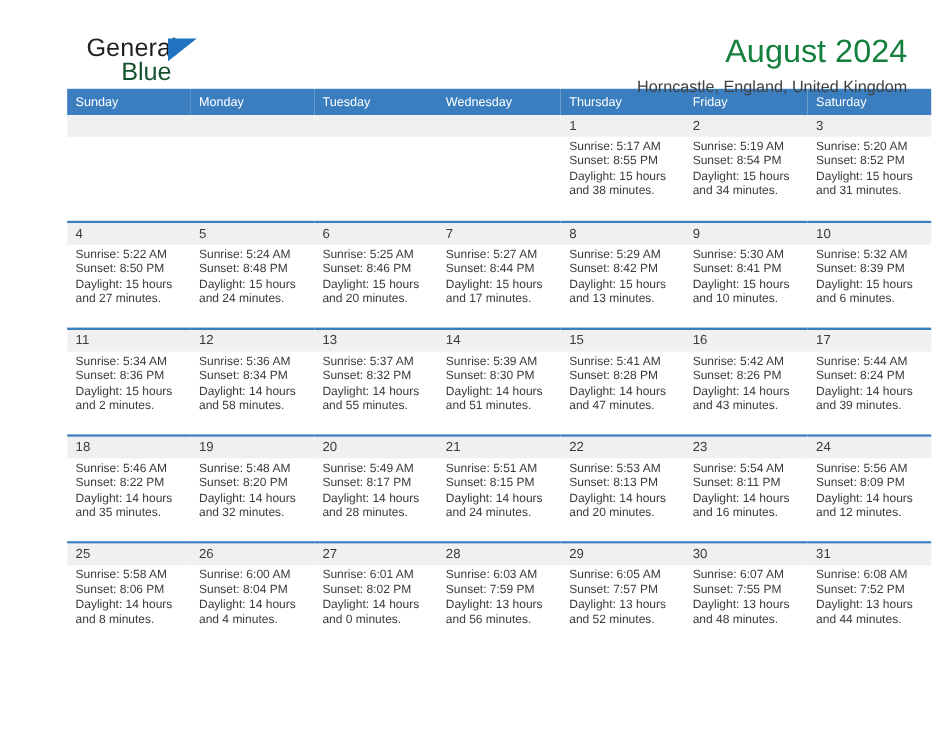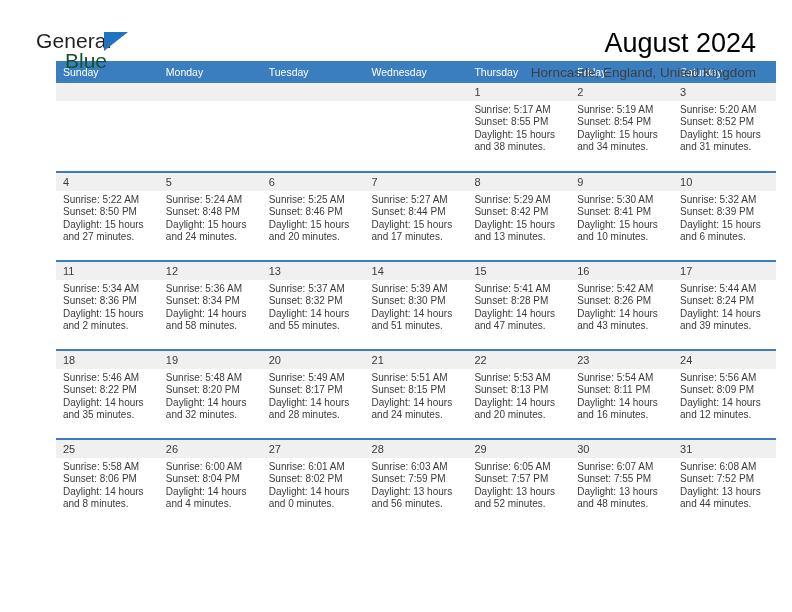--- a/index.html
+++ b/index.html
@@ -20,23 +20,24 @@
     position: relative;
     width: 792px;
     height: 612px;
     box-sizing: border-box;
     padding: 0;
   }
 
   
   .header {
     position: relative;
-    height: 61px;
+    height: 74px;
     padding: 26px 36px 0 44px;
     box-sizing: border-box;
+    margin-left: 36px;
   }
 
   .brand {
     position: absolute;
     left: 36px;
     top: 30px;
     width: 230px;
     height: 50px;
     line-height: 1;
   }
@@ -71,21 +72,21 @@
   }
 
   .title-block {
     position: absolute;
     right: 36px;
     top: 26px;
     text-align: right;
   }
   .cal-title {
     font-size: 27px;
-    color: #000000;
+    color: #15803d;
     font-weight: normal;
     line-height: 34px;
     white-space: nowrap;
   }
   .cal-subtitle {
     font-size: 13.5px;
     color: #404040;
     line-height: 20px;
     margin-top: 3px;
     white-space: nowrap;

